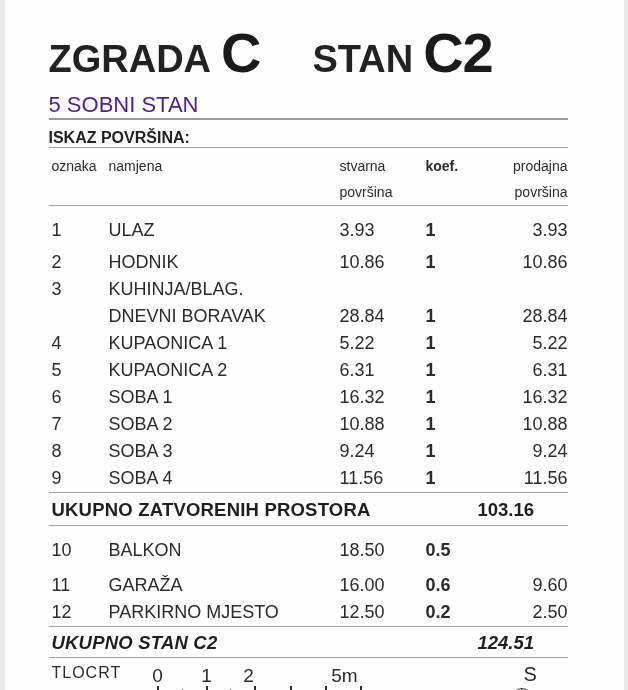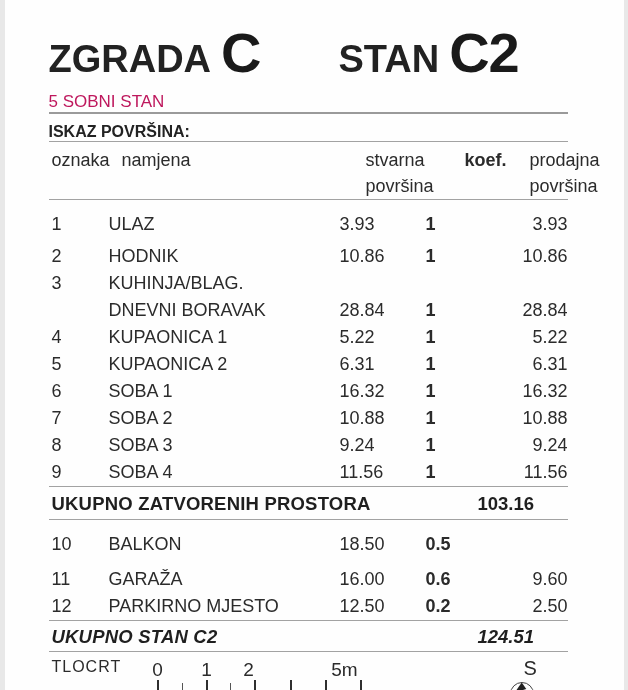--- a/index.html
+++ b/index.html
@@ -8,35 +8,35 @@
     background:#fefefe; overflow:hidden;
     font-family:"Liberation Sans","DejaVu Sans",sans-serif;
     color:#2b2b2b;
   }
   .content { margin:0 56px 0 44px; }
 
   
   .title-row { display:flex; align-items:baseline; padding-top:20px; white-space:nowrap; }
   .t-word  { font-size:38px; font-weight:600; letter-spacing:0px; color:#222; }
   .t-big   { font-size:56px; font-weight:800; color:#1a1a1a; margin-left:10px; letter-spacing:-1px; }
-  .t-word.second { margin-left:78px; }
-  .subtitle { font-size:17px; font-weight:400; margin-top:7px; color:#be185d; }
+  .t-word.second { margin-left:52px; }
+  .subtitle { font-size:22px; font-weight:400; margin-top:7px; color:#4c1d95; }
 
   hr.rule { border:none; border-top:2px solid #9a9a9a; margin:0; }
   hr.thin { border:none; border-top:1.5px solid #a2a2a2; margin:0; }
   .r1 { margin-top:9px; }
   .r2 { margin-top:7px; }
   .r3 { margin-top:4px; }
 
   .section-title { font-size:16px; font-weight:700; margin-top:9px; color:#222; }
 
   
   .grid { display:grid; grid-template-columns:60px 228px 86px 52px 1fr; }
   .thead { margin-top:5px; }
-  .thead .line { line-height:26px; font-size:18px;gap:13px; }
+  .thead .line { line-height:26px; font-size:14px; }
   .c-num  { padding-left:3px; }
   .c-stv  { padding-left:3px; }
   .c-koef { padding-left:3px;font-weight:bold; }
   .c-prod { padding-left:3px;text-align:right; }
 
   .rows1 { padding-top:11px; }
   .rows2 { padding-top:11px; }
   .trow { line-height:27px; height:27px; font-size:18px; }
   .rows1 .trow:nth-child(1) { margin-bottom:5px; }
   .rows2 .trow:nth-child(1) { margin-bottom:8px; }

